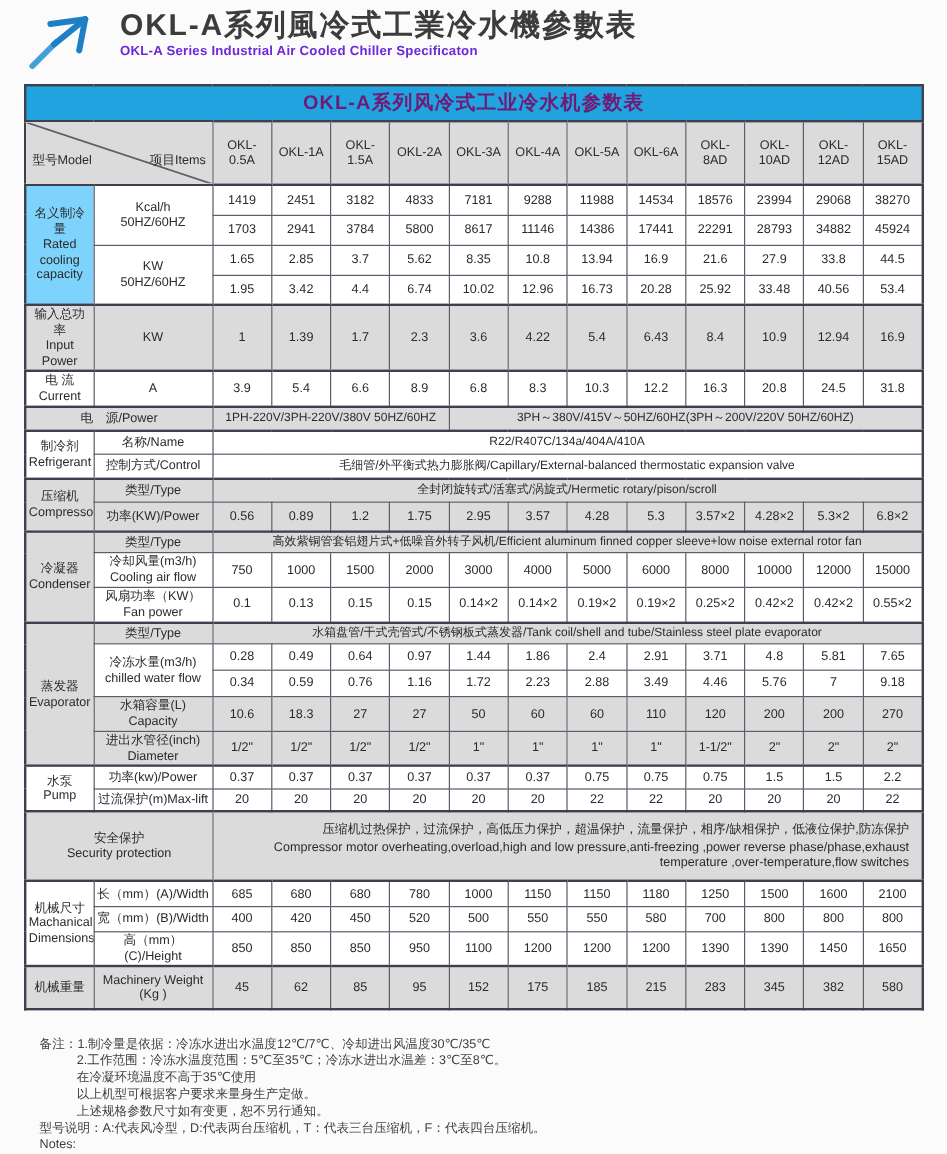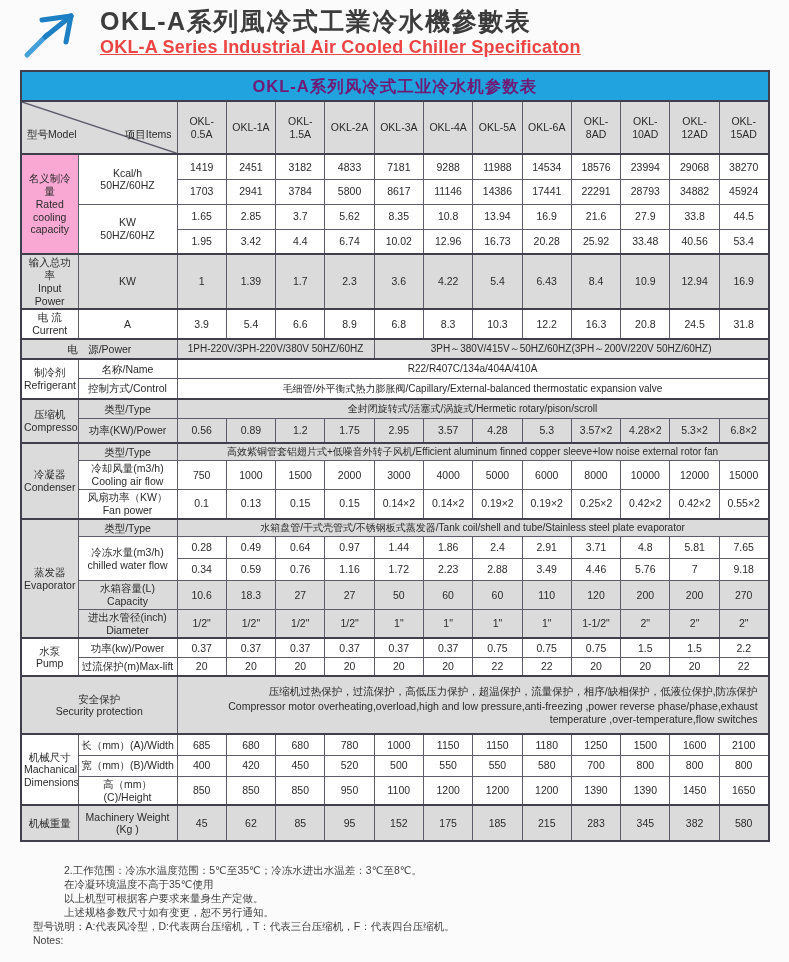--- a/index.html
+++ b/index.html
@@ -7,37 +7,37 @@
     width:789px;height:962px;background:#fbfbfb;
     font-family:"Liberation Sans","DejaVu Sans",sans-serif;
     color:#2e2e2e;-webkit-font-smoothing:antialiased;
   }
   .page{position:relative;width:789px;height:962px;overflow:hidden;}
 
   
   .title-block{display:flex;align-items:flex-start;gap:14px;padding:7px 0 0 20px;}
   .logo{width:66px;height:52px;flex:0 0 auto;}
   .title-text h1{margin:0;font-size:25px;font-weight:700;color:#3c3c3c;letter-spacing:1.5px;line-height:1.15;}
-  .title-text h2{margin:1px 0 0 0;font-size:18px;font-weight:700;color:#ef4444;letter-spacing:.2px;text-decoration:underline;}
+  .title-text h2{margin:1px 0 0 0;font-size:11px;font-weight:700;color:#6d28d9;letter-spacing:.2px;}
 
   
   table.spec{
     border-collapse:collapse;table-layout:fixed;
     width:748px;margin:11px 0 0 20px;
     font-size:10.5px;color:#2b2b2b;
   }
   table.spec{border:2px solid #3f3f4d;}
   td{
     border:1px solid #5c5c6a;background:#fff;
     text-align:center;vertical-align:middle;
     padding:1px 2px;line-height:1.22;overflow:hidden;
     white-space:pre-line;
   }
   tr.g td{background:#dbdbdb;}
-  td.w{background:#f9a8d4;}
+  td.w{background:#7dd3fc;}
   tr.sec td{border-top:2px solid #3f3f4d;}
 
   tr.bluebar td{
     background:#20a3de;color:#701a75;height:26px;
     font-size:16.5px;font-weight:700;letter-spacing:1px;white-space:nowrap;
   }
   tr.hdr{height:28px;}
   tr.hdr td{font-weight:400;}
   .corner{position:relative;padding:0;}
   .corner svg.diag{position:absolute;left:0;top:0;width:100%;height:100%;}
@@ -468,20 +468,21 @@
           <td class="v">215</td>
           <td class="v">283</td>
           <td class="v">345</td>
           <td class="v">382</td>
           <td class="v">580</td>
     </tr>
   </tbody>
     </table>
 
   <div class="notes">
+    <p>备注：1.制冷量是依据：冷冻水进出水温度12℃/7℃、冷却进出风温度30℃/35℃</p>
     <p class="ind">2.工作范围：冷冻水温度范围：5℃至35℃；冷冻水进出水温差：3℃至8℃。</p>
     <p class="ind">在冷凝环境温度不高于35℃使用</p>
     <p class="ind">以上机型可根据客户要求来量身生产定做。</p>
     <p class="ind">上述规格参数尺寸如有变更，恕不另行通知。</p>
     <p>型号说明：A:代表风冷型，D:代表两台压缩机，T：代表三台压缩机，F：代表四台压缩机。</p>
     <p>Notes:</p>
 
   </div>
 
 </div>

